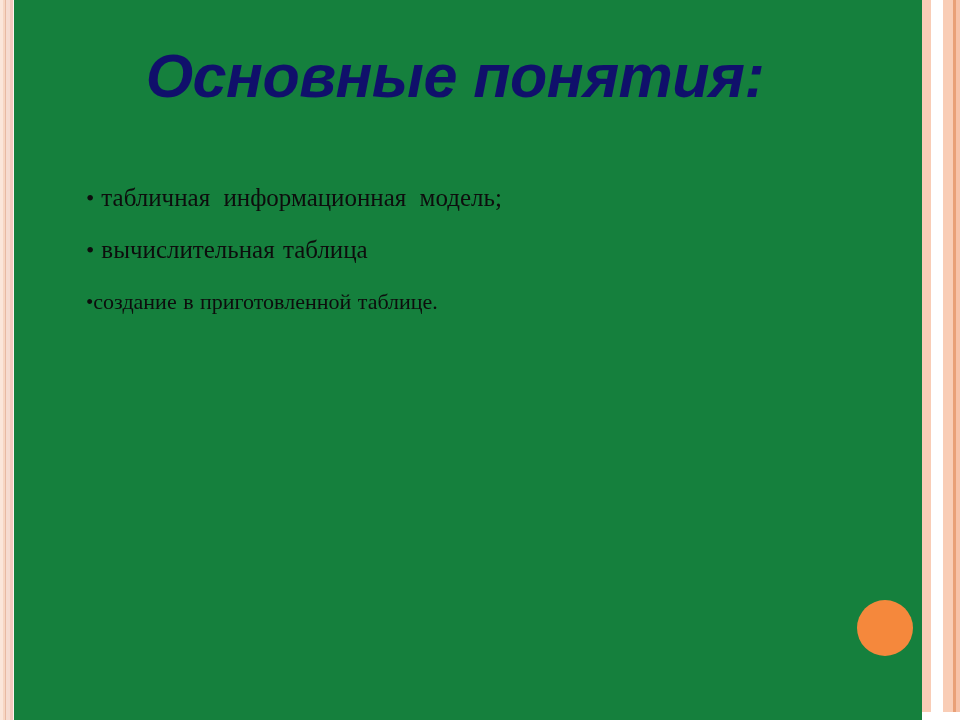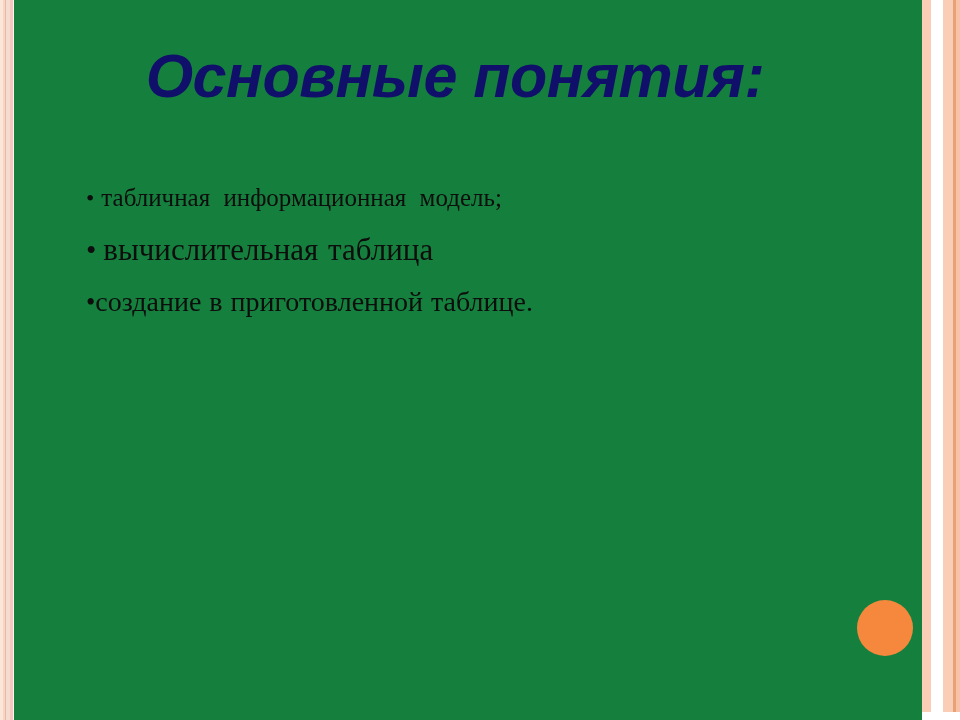--- a/index.html
+++ b/index.html
@@ -96,26 +96,26 @@
     color: #0d0d0d;
     font-family: "Liberation Serif", "DejaVu Serif", serif;
     white-space: nowrap;
   }
   .bullet-line.l1 {
     font-size: 25px;
     line-height: 52px;
     word-spacing: 7px;
   }
   .bullet-line.l2 {
-    font-size: 31px;
+    font-size: 25px;
     line-height: 52px;
     word-spacing: 2px;
   }
   .bullet-line.l3 {
-    font-size: 28px;
+    font-size: 22px;
     line-height: 52px;
     word-spacing: 1px;
   }
   .bullet-mark {
     display: inline-block;
     font-size: 0.95em;
   }
   .bullet-line.l1 .bullet-mark,
   .bullet-line.l2 .bullet-mark { padding-right: 7px; }
   .bullet-line.l3 .bullet-mark { padding-right: 0px; }

